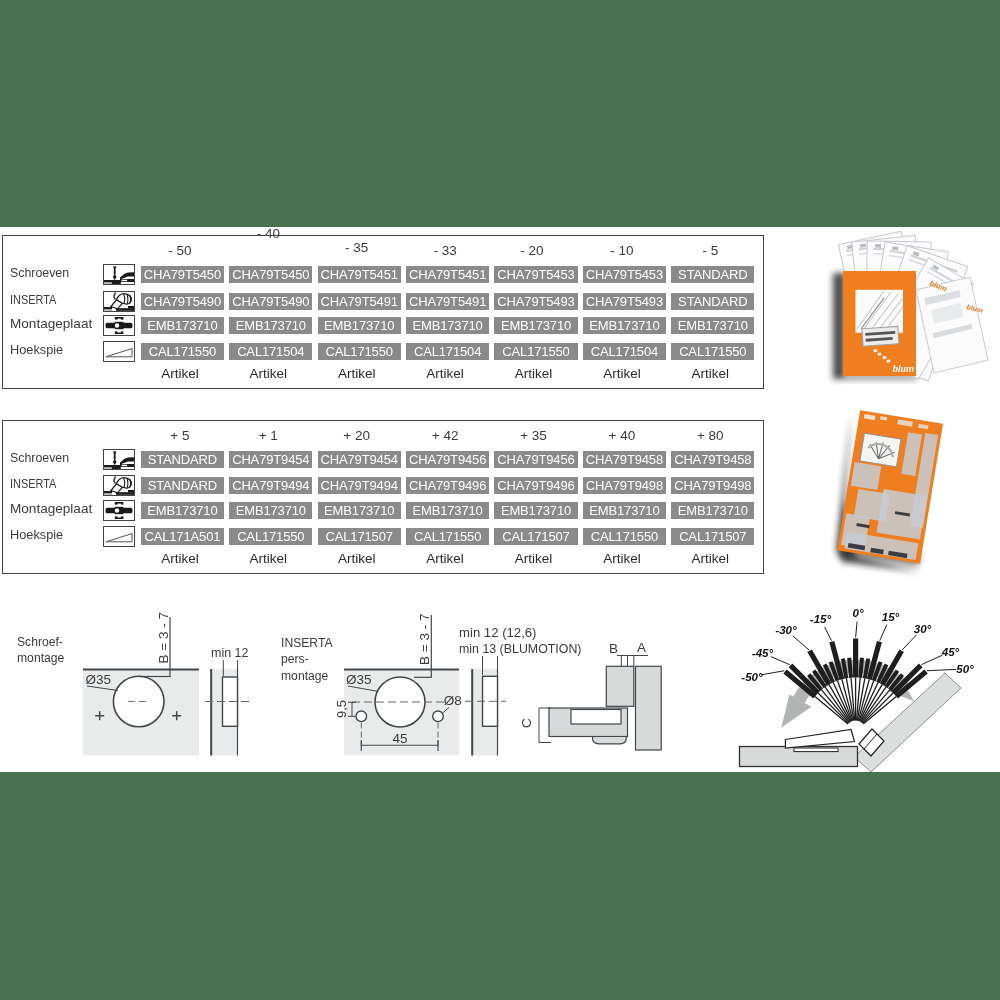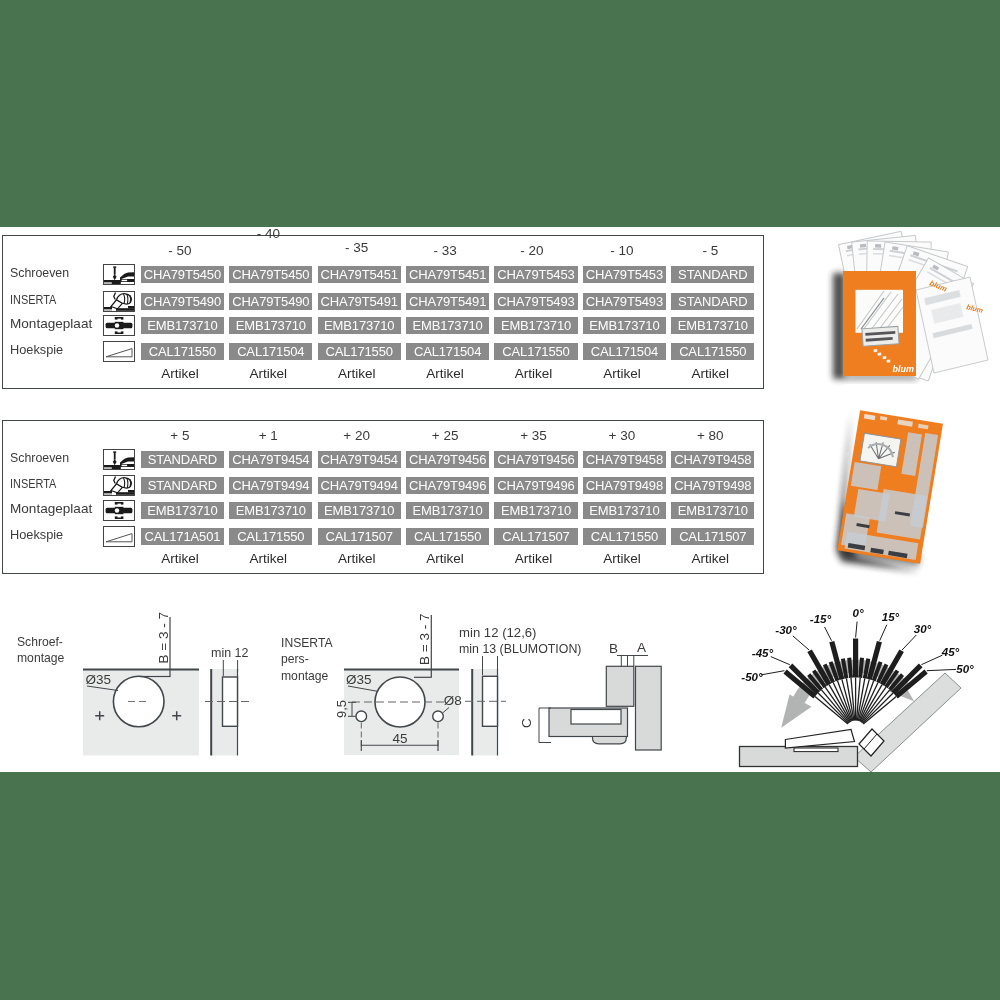--- a/index.html
+++ b/index.html
@@ -101,23 +101,23 @@
 <div class="art" style="left:224.3px;top:365.5px">Artikel</div>
 <div class="art" style="left:312.7px;top:365.5px">Artikel</div>
 <div class="art" style="left:401.1px;top:365.5px">Artikel</div>
 <div class="art" style="left:489.5px;top:365.5px">Artikel</div>
 <div class="art" style="left:577.9px;top:365.5px">Artikel</div>
 <div class="art" style="left:666.3px;top:365.5px">Artikel</div>
 
 <div class="hdr" style="left:135.9px;top:428.0px">+ 5</div>
 <div class="hdr" style="left:224.3px;top:428.0px">+ 1</div>
 <div class="hdr" style="left:312.7px;top:428.0px">+ 20</div>
-<div class="hdr" style="left:401.1px;top:428.0px">+ 25</div>
+<div class="hdr" style="left:401.1px;top:428.0px">+ 42</div>
 <div class="hdr" style="left:489.5px;top:428.0px">+ 35</div>
-<div class="hdr" style="left:577.9px;top:428.0px">+ 30</div>
+<div class="hdr" style="left:577.9px;top:428.0px">+ 40</div>
 <div class="hdr" style="left:666.3px;top:428.0px">+ 80</div>
 <div class="rlab" style="left:10px;top:450.0px;transform:scaleX(0.915);transform-origin:0 0">Schroeven</div>
 <div class="rlab" style="left:10px;top:476.0px;transform:scaleX(0.81);transform-origin:0 0">INSERTA</div>
 <div class="rlab" style="left:10px;top:501.3px;transform:scaleX(1.005);transform-origin:0 0">Montageplaat</div>
 <div class="rlab" style="left:10px;top:527.0px;transform:scaleX(0.945);transform-origin:0 0">Hoekspie</div>
 <div style="position:absolute;left:103px;top:449.0px;width:32px;height:21px"><svg width="32" height="21" viewBox="0 0 32 21">
 <rect x="0.5" y="0.5" width="31" height="20" fill="#fff" stroke="#444" stroke-width="1"></rect>
 <rect x="1" y="16" width="8" height="2.4" fill="#1a1a1a"></rect>
 <rect x="1" y="18.6" width="8" height="1.2" fill="#a8a8a8"></rect>
 <rect x="8.8" y="16" width="9" height="4" fill="#1a1a1a"></rect>

